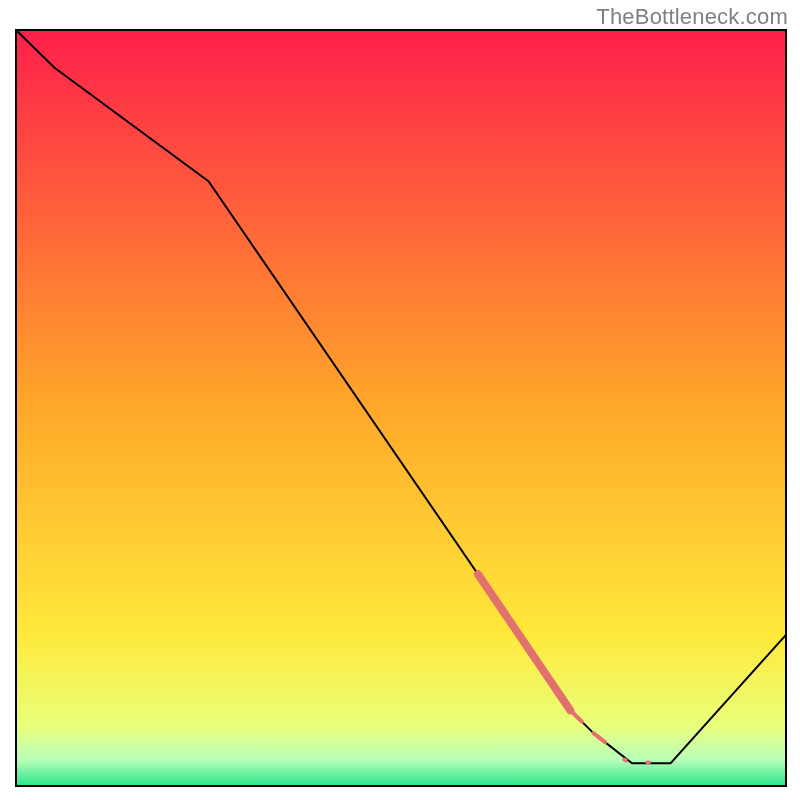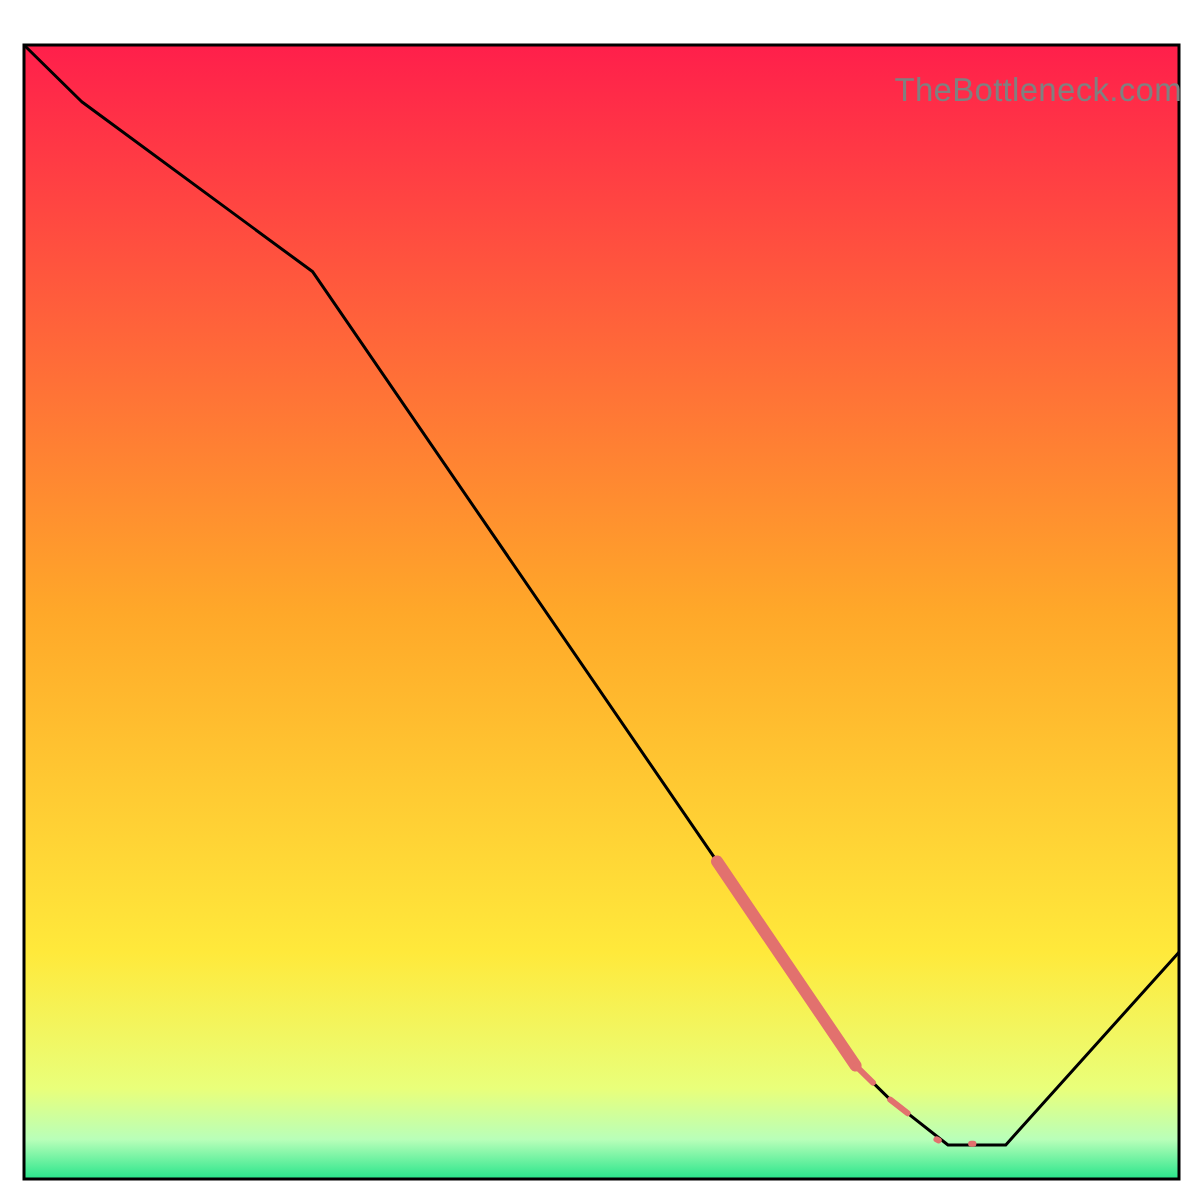--- a/index.html
+++ b/index.html
@@ -21,21 +21,20 @@
   }
   .watermark {
     position: absolute;
     top: 4px;
     right: 12px;
     color: #808080;
     font-size: 22px;
     font-weight: 400;
     letter-spacing: 0.2px;
     user-select: none;
-    margin-top: 43px;
   }
 </style>
 </head>
 <body>
 
 <div class="chart-wrap">
   <div class="watermark">TheBottleneck.com</div>
 
   <svg id="chart-svg" width="800" height="800" viewBox="0 0 800 800">
     <defs>

